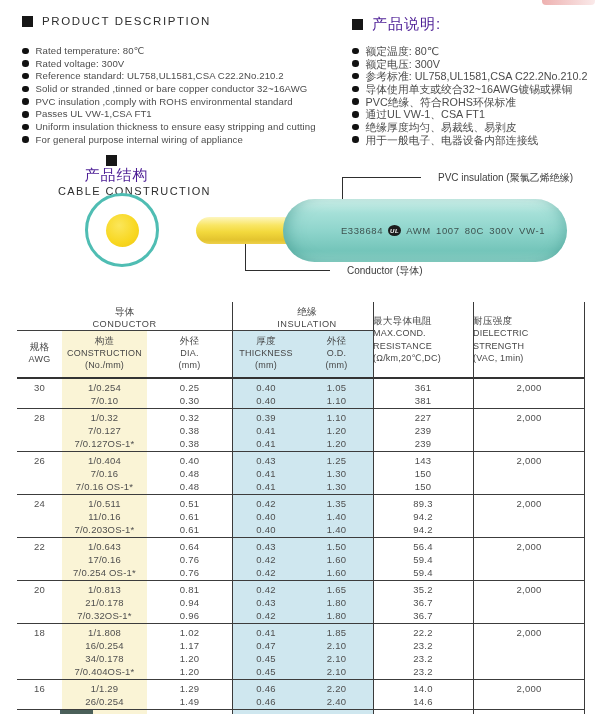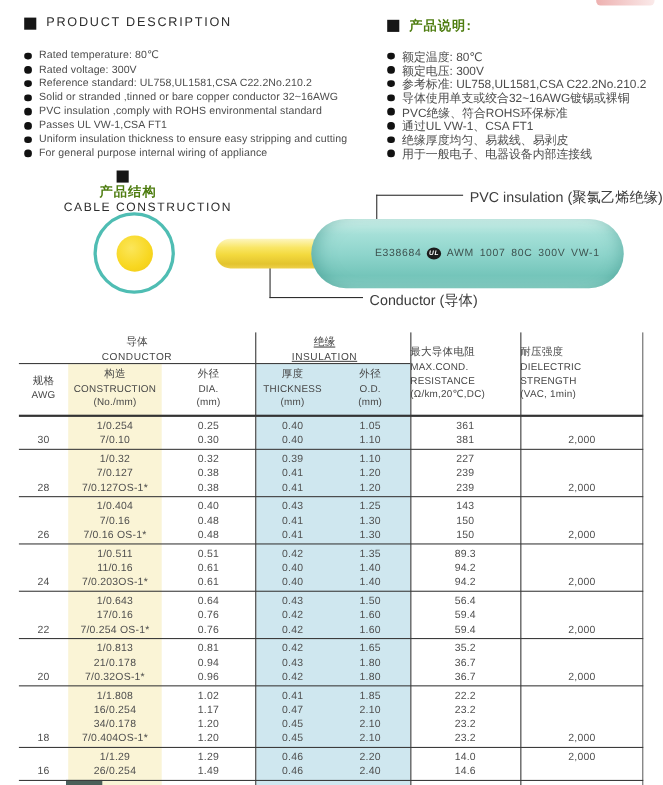--- a/index.html
+++ b/index.html
@@ -5,21 +5,21 @@
   html,body{margin:0;padding:0;}
   body{
     width:603px;height:714px;position:relative;background:#ffffff;
     font-family:"Liberation Sans","DejaVu Sans",sans-serif;
     color:#4c4c4c;overflow:hidden;
   }
   
   .sec-title{position:absolute;display:flex;align-items:center;}
   .sq{width:11px;height:11px;background:#161616;display:inline-block;margin-right:9px;flex:0 0 auto;}
   .title-en{font-size:11.5px;letter-spacing:1.6px;color:#2e2e2e;font-weight:500;}
-  .title-cn{font-size:12px;font-weight:bold;color:#4d7c0f;letter-spacing:1px;}
+  .title-cn{font-size:15px;font-weight:normal;color:#4c1d95;letter-spacing:1px;}
   .title-en2{font-size:11px;letter-spacing:1.4px;color:#2e2e2e;margin-left:36px;}
   
   .blist{position:absolute;}
   .bullet-line{display:flex;align-items:flex-start;height:12.7px;}
   .dot{width:6.5px;height:6.5px;border-radius:50%;background:#111;margin:2.6px 7px 0 0;flex:0 0 auto;}
   #desc-en-list .bullet-text{font-size:9.6px;letter-spacing:0.1px;color:#4c4c4c;white-space:nowrap;}
   #desc-cn-list .bullet-text{font-size:10.8px;color:#4c4c4c;white-space:nowrap;}
   
   .cross-section{position:absolute;left:85px;top:193px;width:68px;height:68px;border:3.2px solid #4fbdb3;
     border-radius:50%;background:#ffffff;display:flex;align-items:center;justify-content:center;}
@@ -32,21 +32,21 @@
     box-shadow:inset 14px 0 16px -10px rgba(47,138,128,0.5), inset -12px 0 14px -9px rgba(47,138,128,0.4);
     display:flex;align-items:center;justify-content:center;}
   .marking{display:flex;align-items:center;padding-left:36px;font-size:9.5px;color:#3e5350;
     letter-spacing:0.6px;word-spacing:2px;white-space:nowrap;}
   .ul-badge{display:inline-flex;align-items:center;justify-content:center;width:13px;height:11px;
     border-radius:50%;background:#1c1c1c;color:#fff;font-size:6px;font-weight:bold;font-style:italic;
     margin:0 5px;flex:0 0 auto;}
   .leader-h{position:absolute;height:1.2px;background:#2e2e2e;}
   .leader-v{position:absolute;width:1.2px;background:#2e2e2e;}
   .leader-dot{position:absolute;width:5px;height:5px;border-radius:50%;background:#111;}
-  .callout{position:absolute;font-size:13px;color:#3c3c3c;white-space:nowrap;}
+  .callout{position:absolute;font-size:10px;color:#3c3c3c;white-space:nowrap;margin-left:11px;}
   
   .smudge-top{position:absolute;left:542px;top:0;width:53px;height:5px;border-radius:0 0 4px 4px;
     background:linear-gradient(90deg,rgba(216,82,80,0.45),rgba(216,82,80,0.12));}
   .smudge-bottom{position:absolute;left:60px;top:709px;width:33px;height:5px;background:#2b4543;opacity:.85;}
   
   .spec-table{position:absolute;left:17px;top:302px;width:568px;height:412px;overflow:hidden;}
   .band{position:absolute;top:29px;bottom:0;z-index:0;}
   .vline{position:absolute;top:0;bottom:0;width:1.3px;background:#3a3a3a;z-index:3;}
   .ghead{position:absolute;top:4px;text-align:center;z-index:2;}
   .ghead .cn{font-size:9.8px;line-height:12px;color:#474747;}
@@ -59,21 +59,21 @@
     grid-template-columns:45px 85px 85px 68px 73px 100px 112px;z-index:2;}
   .hcell{text-align:center;padding-top:4px;}
   .hcell div{font-size:9px;line-height:12px;letter-spacing:0.2px;color:#474747;}
   .hcell div.cn{font-size:9.6px;}
   .thickline{position:absolute;left:0;top:75px;width:568px;height:2px;background:#333;z-index:2;}
   #table-rows{position:absolute;left:0;top:77px;width:568px;z-index:1;}
   .trow{display:grid;grid-template-columns:45px 85px 85px 68px 73px 100px 112px;
     border-bottom:1.5px solid #3c3c3c;padding:1.5px 0;}
   .cell{font-size:9.5px;color:#4f4f4f;text-align:center;letter-spacing:0.2px;}
   .cell .ln{line-height:13px;white-space:nowrap;}
-  .cell.center{display:flex;align-items:flex-end;justify-content:center;}
+  .cell.center{display:flex;align-items:flex-start;justify-content:center;}
   .cell.vtop{display:flex;align-items:flex-start;justify-content:center;padding-top:0;}
   .cell.vtop .ln, .cell.center .ln{line-height:13px;}
 </style>
 </head>
 <body>
 
 <div class="smudge-top"></div>
 
 <div class="sec-title" style="left:22px;top:15px;">
   <span class="sq"></span>
@@ -191,21 +191,21 @@
   <div class="vline" style="left:355.5px;"></div>
   <div class="vline" style="left:455.5px;"></div>
   <div class="vline" style="left:566.5px;"></div>
 
   <div class="ghead" style="left:0;width:215px;">
     <div class="cn">导体</div>
     <div class="en">CONDUCTOR</div>
   </div>
   <div class="gline" style="left:0;width:215px;"></div>
 
-  <div class="ghead" style="left:208px;width:140px;text-decoration:underline;">
+  <div class="ghead" style="left:220px;width:140px;">
     <div class="cn">绝缘</div>
     <div class="en">INSULATION</div>
   </div>
   <div class="gline" style="left:215px;width:141px;"></div>
 
   <div class="rhead" style="left:356px;width:100px;">
     <div class="cn">最大导体电阻</div>
     <div>MAX.COND.</div>
     <div>RESISTANCE</div>
     <div>(Ω/km,20℃,DC)</div>

